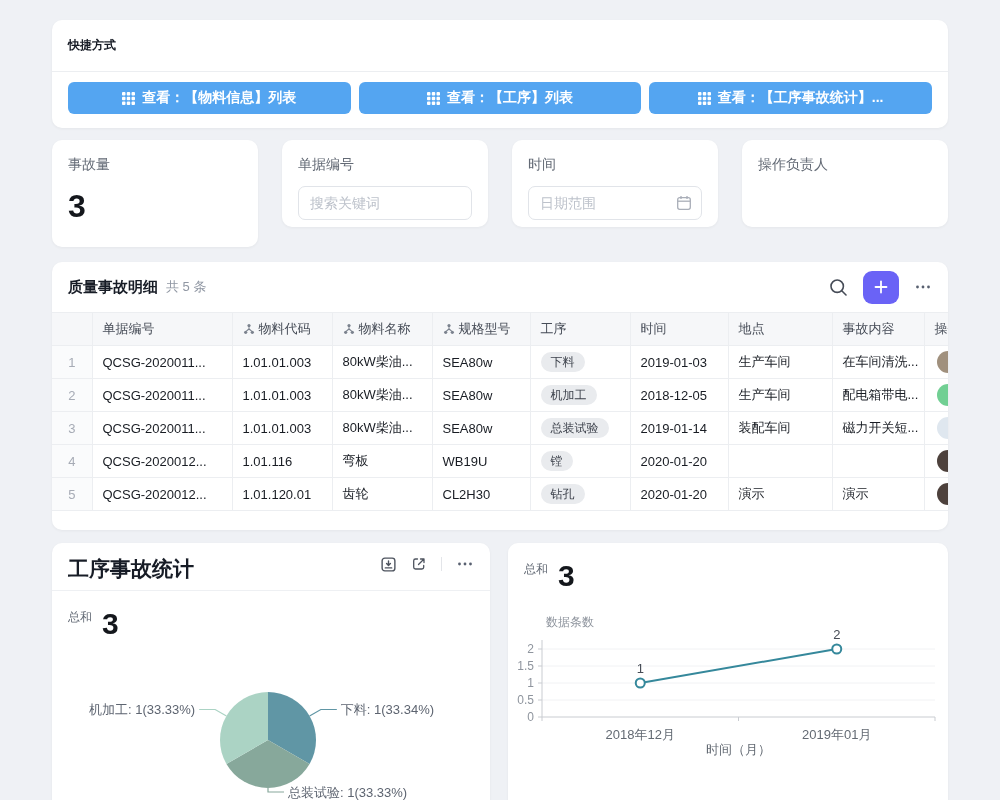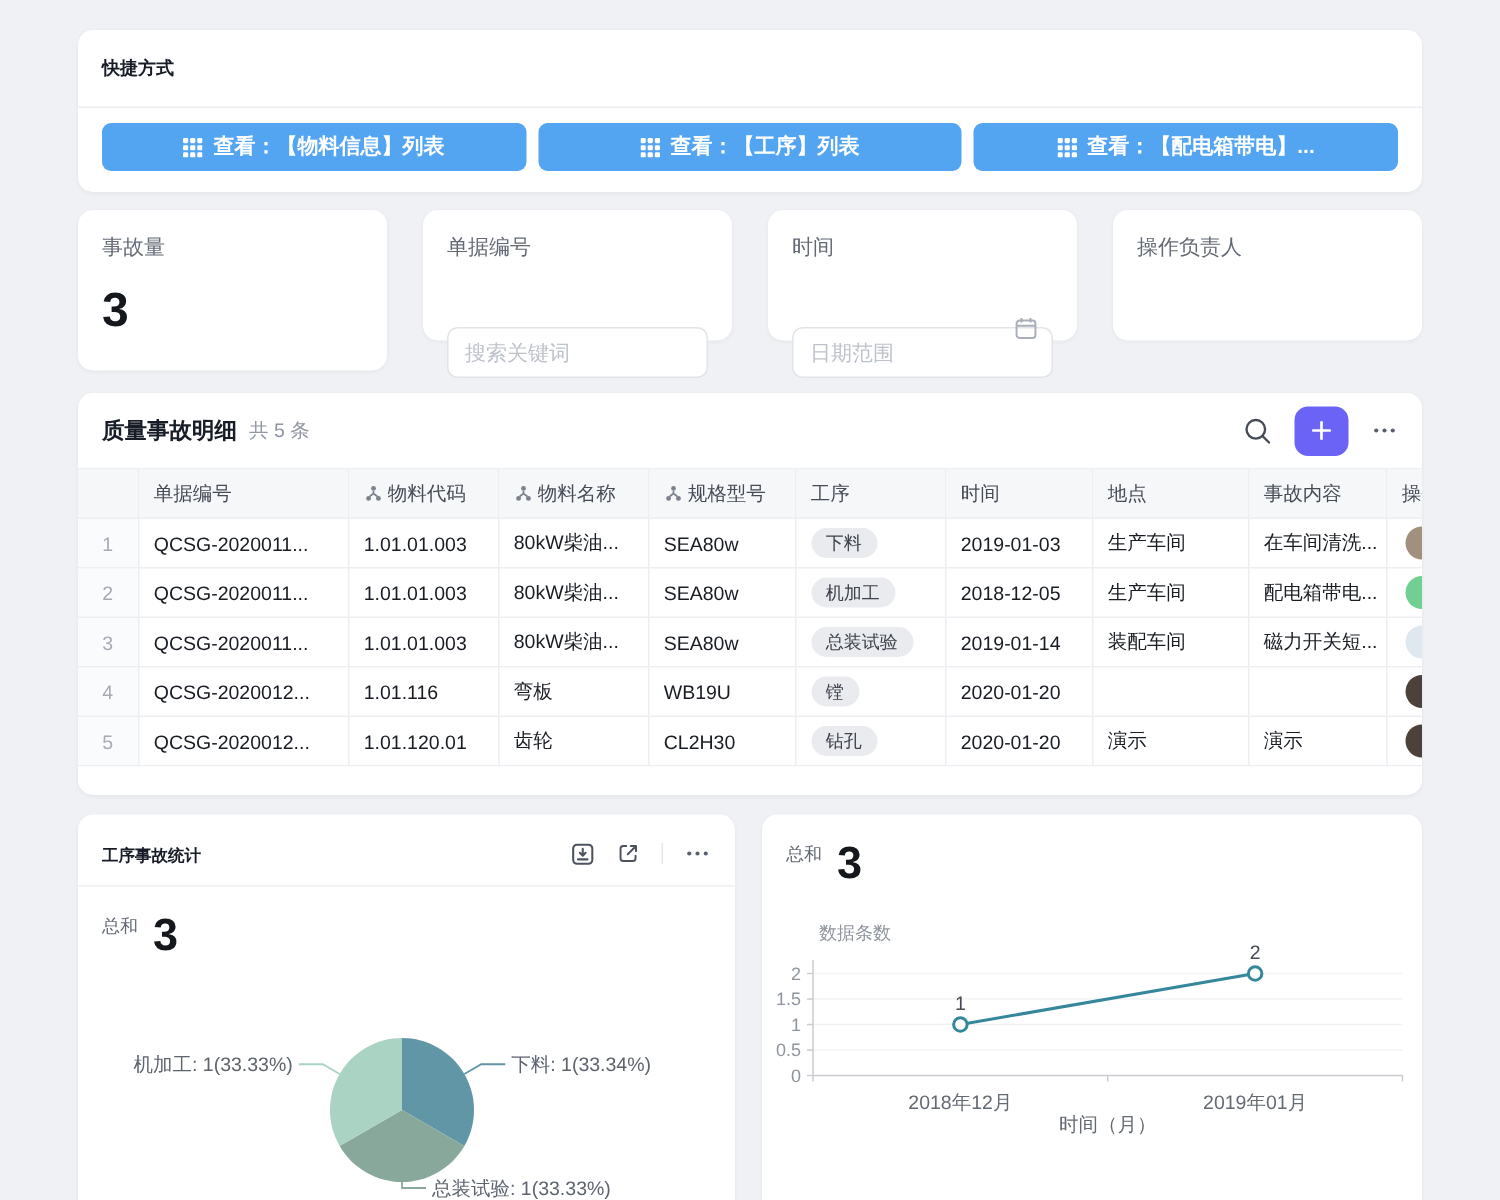--- a/index.html
+++ b/index.html
@@ -11,21 +11,21 @@
   .sc-head{height:52px;display:flex;align-items:center;padding:0 16px;border-bottom:1px solid #eceef1;font-size:12px;font-weight:700;color:#171c26;box-sizing:border-box;}
   .sc-body{display:flex;gap:8px;padding:10px 16px;}
   .sc-btn{flex:1;height:32px;background:#54a5f1;border:none;border-radius:6px;color:#fff;font-size:14px;font-weight:700;display:flex;align-items:center;justify-content:center;gap:7px;cursor:pointer;white-space:nowrap;overflow:hidden;}
   
   .filters{position:absolute;left:52px;top:140px;width:896px;display:grid;grid-template-columns:repeat(4,1fr);gap:24px;align-items:start;}
   .f-card{position:relative;background:#fff;border-radius:10px;padding:16px;height:87px;box-sizing:border-box;box-shadow:0 1px 3px rgba(31,35,41,.05);}
   .f-card.tall{height:107px;}
   .f-label{font-size:14px;color:#636a75;}
   .f-value{margin-top:16px;font-size:32px;font-weight:700;color:#14171c;line-height:1;}
   .f-input{margin-top:12px;position:relative;}
-  .f-input input{width:100%;height:34px;box-sizing:border-box;border:1px solid #e1e4e9;border-radius:7px;padding:0 28px 0 11px;font-size:14px;color:#1b2027;background:#fff;outline:none;margin-top:32px;}
+  .f-input input{width:100%;height:34px;box-sizing:border-box;border:1px solid #e1e4e9;border-radius:7px;padding:0 28px 0 11px;font-size:14px;color:#1b2027;background:#fff;outline:none;}
   .f-input input.no-icon{padding-right:11px;}
   .f-input input::placeholder{color:#bdc2cb;}
   .r-icon{position:absolute;right:10px;top:50%;transform:translateY(-50%);display:flex;}
   
   #table-card{left:52px;top:262px;width:896px;height:268px;overflow:hidden;}
   .tc-head{height:50px;display:flex;align-items:center;padding:0 16px;}
   .tc-title{font-size:15px;font-weight:700;color:#171c26;}
   .tc-count{margin-left:8px;font-size:13px;color:#9097a3;}
   .tc-tools{margin-left:auto;display:flex;align-items:center;gap:15px;}
   .icon-btn{background:none;border:none;padding:0;display:flex;align-items:center;cursor:pointer;}
@@ -36,21 +36,21 @@
   th{background:#f6f7f9;color:#464c57;font-weight:400;border-top:1px solid #eceef1;}
   td{color:#181c23;background:#fff;}
   th.idx,td.idx{text-align:center;padding:0;}
   td.idx{color:#a6abb5;background:#fafbfc;}
   th svg{vertical-align:-2px;margin-right:4px;}
   .tag{display:inline-block;background:#e9ebee;border-radius:10px;padding:2px 10px;font-size:12px;color:#3c414b;line-height:16px;}
   .avatar{width:22px;height:22px;border-radius:50%;margin-left:2px;}
   
   #chart-left{left:52px;top:543px;width:438px;height:290px;}
   #chart-right{left:508px;top:543px;width:440px;height:290px;}
-  .ch-head{height:48px;display:flex;align-items:flex-end;padding:12px 16px;border-bottom:1px solid #eef0f3;font-size:11px;font-weight:700;color:#171c26;box-sizing:border-box;}
+  .ch-head{height:48px;display:flex;align-items:flex-start;padding:12px 16px;border-bottom:1px solid #eef0f3;font-size:21px;font-weight:700;color:#171c26;box-sizing:border-box;}
   .ch-tools{margin-left:auto;display:flex;align-items:center;gap:14px;}
   .v-div{width:1px;height:14px;background:#e3e5e9;}
   .sum{display:flex;align-items:flex-start;gap:10px;padding:18px 16px 0;}
   .sum-label{font-size:12px;color:#636a75;padding-bottom:5px;}
   .sum-value{font-size:30px;font-weight:700;color:#14171c;line-height:1;}
   svg{font-family:inherit;}
   #pie-svg{display:block;margin:11px 16px 0;}
   #line-svg{display:block;margin-top:11px;}
 </style>
 </head>
@@ -94,21 +94,21 @@
             <rect x="0" y="0" width="3.5" height="3.5" rx="0.9" fill="#fff"></rect>
             <rect x="4.8" y="0" width="3.5" height="3.5" rx="0.9" fill="#fff"></rect>
             <rect x="9.6" y="0" width="3.5" height="3.5" rx="0.9" fill="#fff"></rect>
             <rect x="0" y="4.8" width="3.5" height="3.5" rx="0.9" fill="#fff"></rect>
             <rect x="4.8" y="4.8" width="3.5" height="3.5" rx="0.9" fill="#fff"></rect>
             <rect x="9.6" y="4.8" width="3.5" height="3.5" rx="0.9" fill="#fff"></rect>
             <rect x="0" y="9.6" width="3.5" height="3.5" rx="0.9" fill="#fff"></rect>
             <rect x="4.8" y="9.6" width="3.5" height="3.5" rx="0.9" fill="#fff"></rect>
             <rect x="9.6" y="9.6" width="3.5" height="3.5" rx="0.9" fill="#fff"></rect>
           </svg>
-          <span>查看：【配电箱带电】...</span>
+          <span>查看：【工序事故统计】...</span>
         </button>
       </div>
   </section>
 
   <div class="filters">
     <div class="f-card tall">
       <div class="f-label">事故量</div>
       <div class="f-value">3</div>
     </div>
     <div class="f-card">

